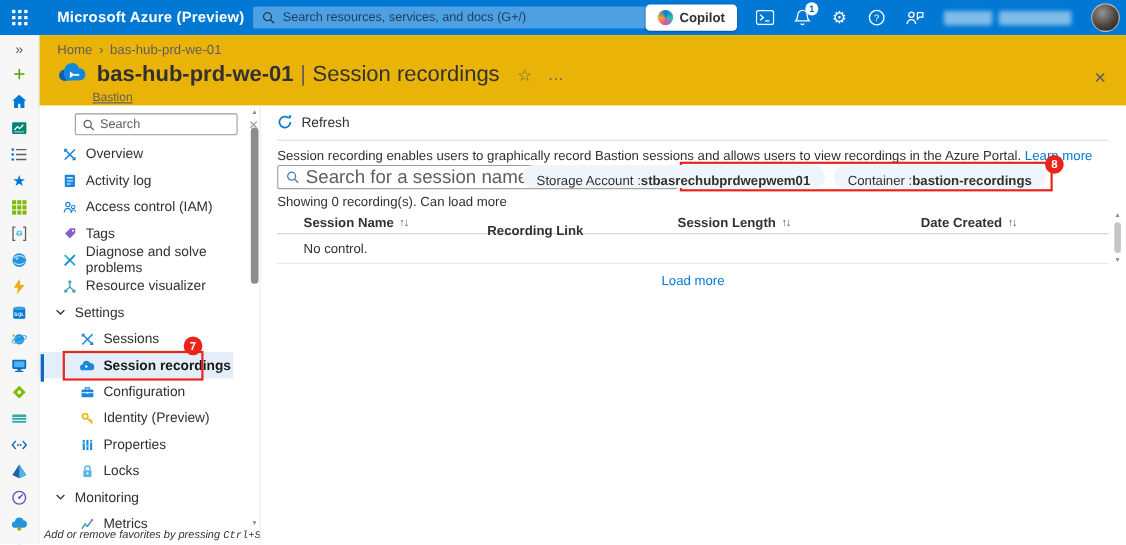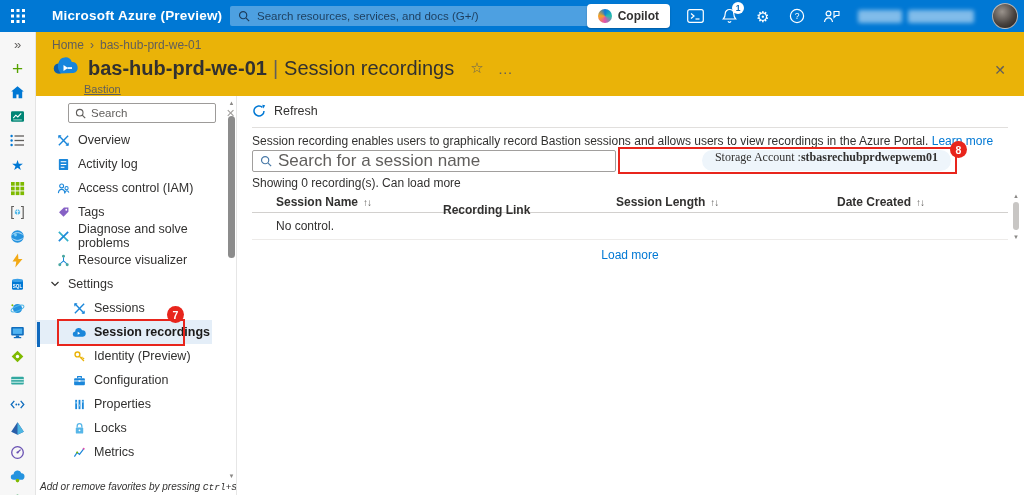--- a/index.html
+++ b/index.html
@@ -75,21 +75,21 @@
   .refresh-btn { position:absolute; left:15px; top:8px; display:flex; align-items:center; gap:8px; font-size:12.5px; color:#323130; cursor:pointer; }
   .tool-divider { position:absolute; left:15px; right:16px; top:31px; height:1px; background:#e1dfdd; }
   .desc { position:absolute; left:15px; top:38px; font-size:12px; color:#323130; white-space:nowrap; }
   .desc a { color:#0078d4; text-decoration:none; cursor:pointer; }
   .sess-search { position:absolute; left:15px; top:54px; width:364px; height:22px; border:1px solid #a19f9d; border-radius:2px; display:flex; align-items:center; padding:0 7px; }
   .sess-search input { flex:1; border:none; outline:none; font-size:17px; color:#b91c1c; font-family:inherit; }
   .sess-search input::placeholder { color:#605e5c; opacity:1; }
   .sess-search svg { margin-right:6px; flex:0 0 auto; }
 
   .pill-rect { position:absolute; left:381px; top:51px; width:339px; height:27px; border:2px solid #e8251c; display:flex; align-items:center; justify-content:flex-end; gap:8px; padding:0 4px; }
-  .pill { height:21px; background:#eef5fb; border-radius:11px; display:flex; align-items:flex-start; padding:0 13px; font-size:12px; color:#323130; white-space:nowrap; cursor:default;font-family:Liberation Serif, serif; }
+  .pill { height:21px; background:#eef5fb; border-radius:11px; display:flex; align-items:flex-end; padding:0 13px; font-size:12px; color:#323130; white-space:nowrap; cursor:default; }
   .pill b { font-weight:700; }
   .ann-badge { position:absolute; width:17px; height:17px; border-radius:50%; background:#e8251c; color:#fff; font-size:10.5px; font-weight:700; display:flex; align-items:center; justify-content:center; z-index:6; }
   .badge-8 { right:-12px; top:-8px; }
   .sb-ann-rect { position:absolute; left:21px; top:223px; width:128px; height:27px; border:2px solid #e8251c; z-index:5; pointer-events:none; }
   .badge-7 { left:131px; top:210px; }
 
   .showing { position:absolute; left:15px; top:80px; font-size:12px; color:#323130; }
 
   .grid { position:absolute; left:15px; right:16px; top:96px; }
   .grid-head { display:flex; align-items:center; height:21px; border-bottom:1px solid #d2d0ce; padding-left:24px; font-size:12px; font-weight:600; color:#323130; }
@@ -429,36 +429,36 @@
             <svg width="14" height="11" viewBox="0 0 16 11">
               <path d="M4 10.3a3 3 0 01-.3-6A4 4 0 0111.5 3a3.3 3.3 0 011 7.3z" fill="#1b87da"></path>
               <polygon points="6.5,4.5 9.3,6.3 6.5,8.1" fill="#fff"></polygon>
             </svg>
           </span>
         <span>Session recordings</span>
       </div>
       <div class="sb-item sb-child">
         <span class="sb-ic">
             <svg width="13" height="13" viewBox="0 0 14 14">
-              <circle cx="4.8" cy="4.8" r="2.6" fill="none" stroke="#eab308" stroke-width="1.5"></circle>
-              <path d="M6.8 6.8l5 5M10.3 10.3l1.6-1.6M8.8 8.8l1.4-1.4" fill="none" stroke="#eab308" stroke-width="1.4"></path>
-            </svg>
-          </span>
-        <span>Identity (Preview)</span>
-      </div>
-      <div class="sb-item sb-child">
-        <span class="sb-ic">
-            <svg width="13" height="13" viewBox="0 0 14 14">
               <path d="M5 4.5V2.8h4v1.7" fill="none" stroke="#1b87da" stroke-width="1.2"></path>
               <rect x="1.2" y="4.5" width="11.6" height="7.5" rx="1" fill="#1b87da"></rect>
               <line x1="1.2" y1="7.5" x2="12.8" y2="7.5" stroke="#fff" stroke-width=".9"></line>
               <rect x="6" y="6.8" width="2" height="1.6" fill="#fff"></rect>
             </svg>
           </span>
         <span>Configuration</span>
+      </div>
+      <div class="sb-item sb-child">
+        <span class="sb-ic">
+            <svg width="13" height="13" viewBox="0 0 14 14">
+              <circle cx="4.8" cy="4.8" r="2.6" fill="none" stroke="#eab308" stroke-width="1.5"></circle>
+              <path d="M6.8 6.8l5 5M10.3 10.3l1.6-1.6M8.8 8.8l1.4-1.4" fill="none" stroke="#eab308" stroke-width="1.4"></path>
+            </svg>
+          </span>
+        <span>Identity (Preview)</span>
       </div>
       <div class="sb-item sb-child">
         <span class="sb-ic">
             <svg width="13" height="13" viewBox="0 0 14 14">
               <g fill="#1b87da">
                 <rect x="2.4" y="2" width="2" height="10"></rect>
                 <rect x="6" y="2" width="2" height="10"></rect>
                 <rect x="9.6" y="2" width="2" height="10"></rect>
               </g>
               <g fill="#7cc4f2">
@@ -473,20 +473,28 @@
       <div class="sb-item sb-child">
         <span class="sb-ic">
             <svg width="13" height="13" viewBox="0 0 14 14">
               <path d="M4.5 6V4.3a2.5 2.5 0 015 0V6" fill="none" stroke="#57b6e8" stroke-width="1.4"></path>
               <rect x="3" y="6" width="8" height="6.5" rx="1" fill="#57b6e8"></rect>
               <circle cx="7" cy="9" r="1" fill="#fff"></circle>
             </svg>
           </span>
         <span>Locks</span>
       </div>
+      <div class="sb-group">
+        <span class="chev">
+            <svg width="10" height="10" viewBox="0 0 10 10">
+              <path d="M1.5 3l3.5 3.5L8.5 3" fill="none" stroke="#323130" stroke-width="1.2"></path>
+            </svg>
+          </span>
+        <span>Monitoring</span>
+      </div>
       <div class="sb-item sb-child">
         <span class="sb-ic">
             <svg width="13" height="13" viewBox="0 0 14 14">
               <path d="M1.5 11.5l3-4.5 2.5 2 4.5-6" fill="none" stroke="#1b87da" stroke-width="1.3"></path>
               <circle cx="4.5" cy="7" r="1.1" fill="#7fba00"></circle>
               <circle cx="11.5" cy="3" r="1.1" fill="#e24fae"></circle>
             </svg>
           </span>
         <span>Metrics</span>
       </div>
@@ -525,20 +533,24 @@
           <circle cx="6" cy="6" r="4.2" fill="none" stroke="#4a7aa8" stroke-width="1.4"></circle>
           <line x1="9.2" y1="9.2" x2="13" y2="13" stroke="#4a7aa8" stroke-width="1.4"></line>
         </svg>
       <input placeholder="Search for a session name" style="">
     </div>
 
     <div class="pill-rect">
       <div class="pill">
           <span>Storage Account : </span>
           <b>stbasrechubprdwepwem01</b>
+        </div>
+      <div class="pill">
+          <span>Container : </span>
+          <b>bastion-recordings</b>
         </div>
       <div class="ann-badge badge-8">8</div>
     </div>
 
     <div class="showing">Showing 0 recording(s). Can load more</div>
 
     <div class="grid">
       <div class="grid-head">
         <div class="gcol gc1">
             <span>Session Name</span>

